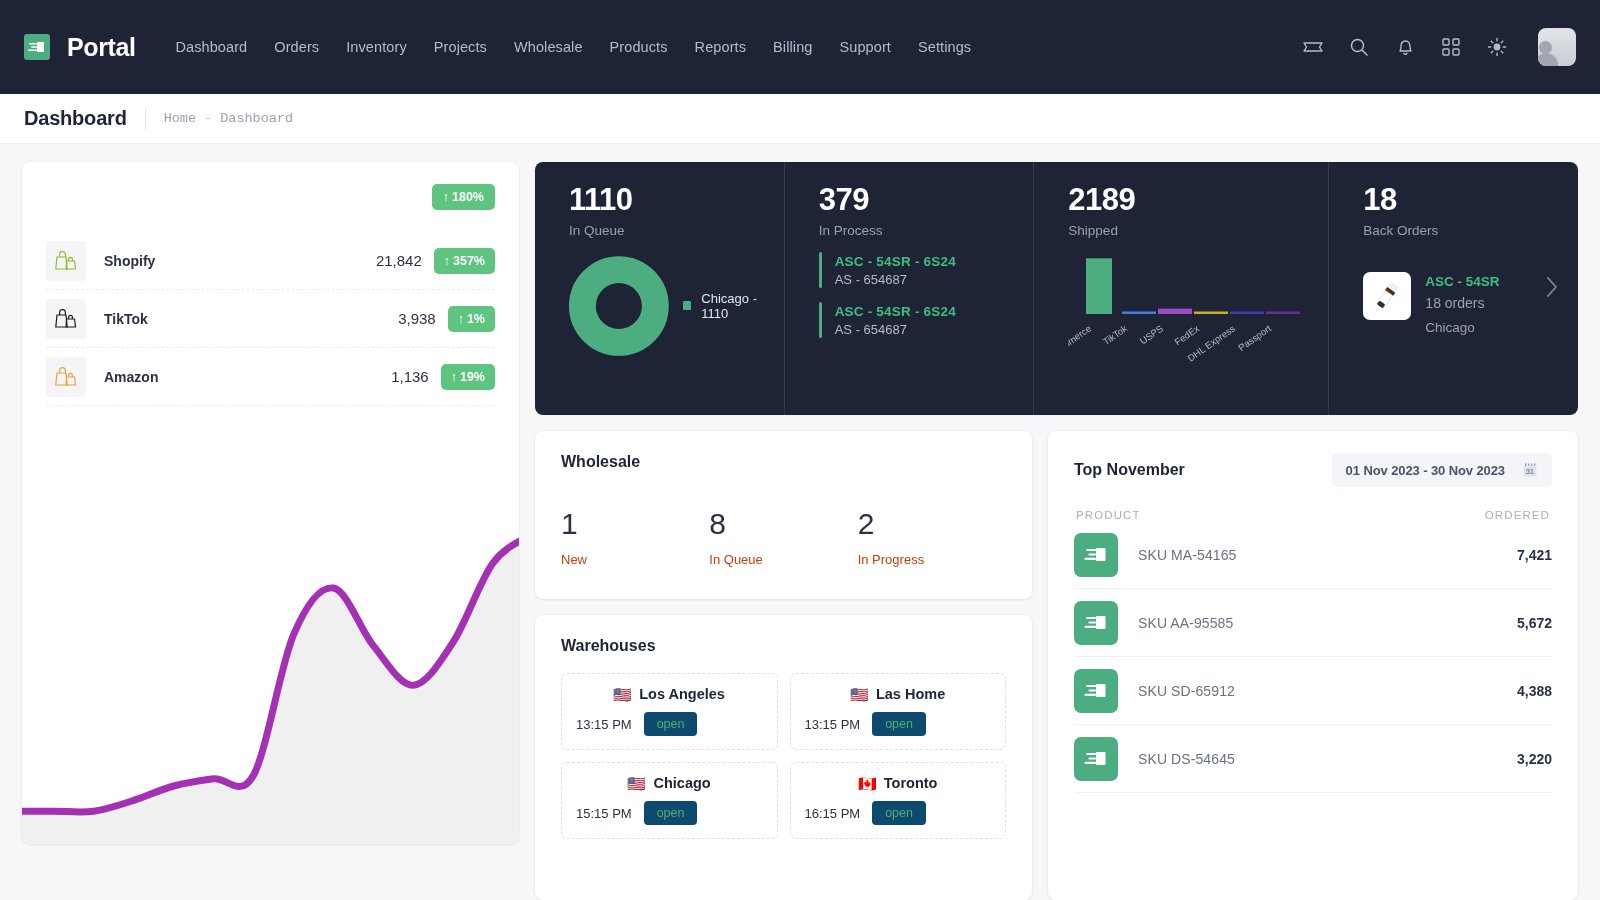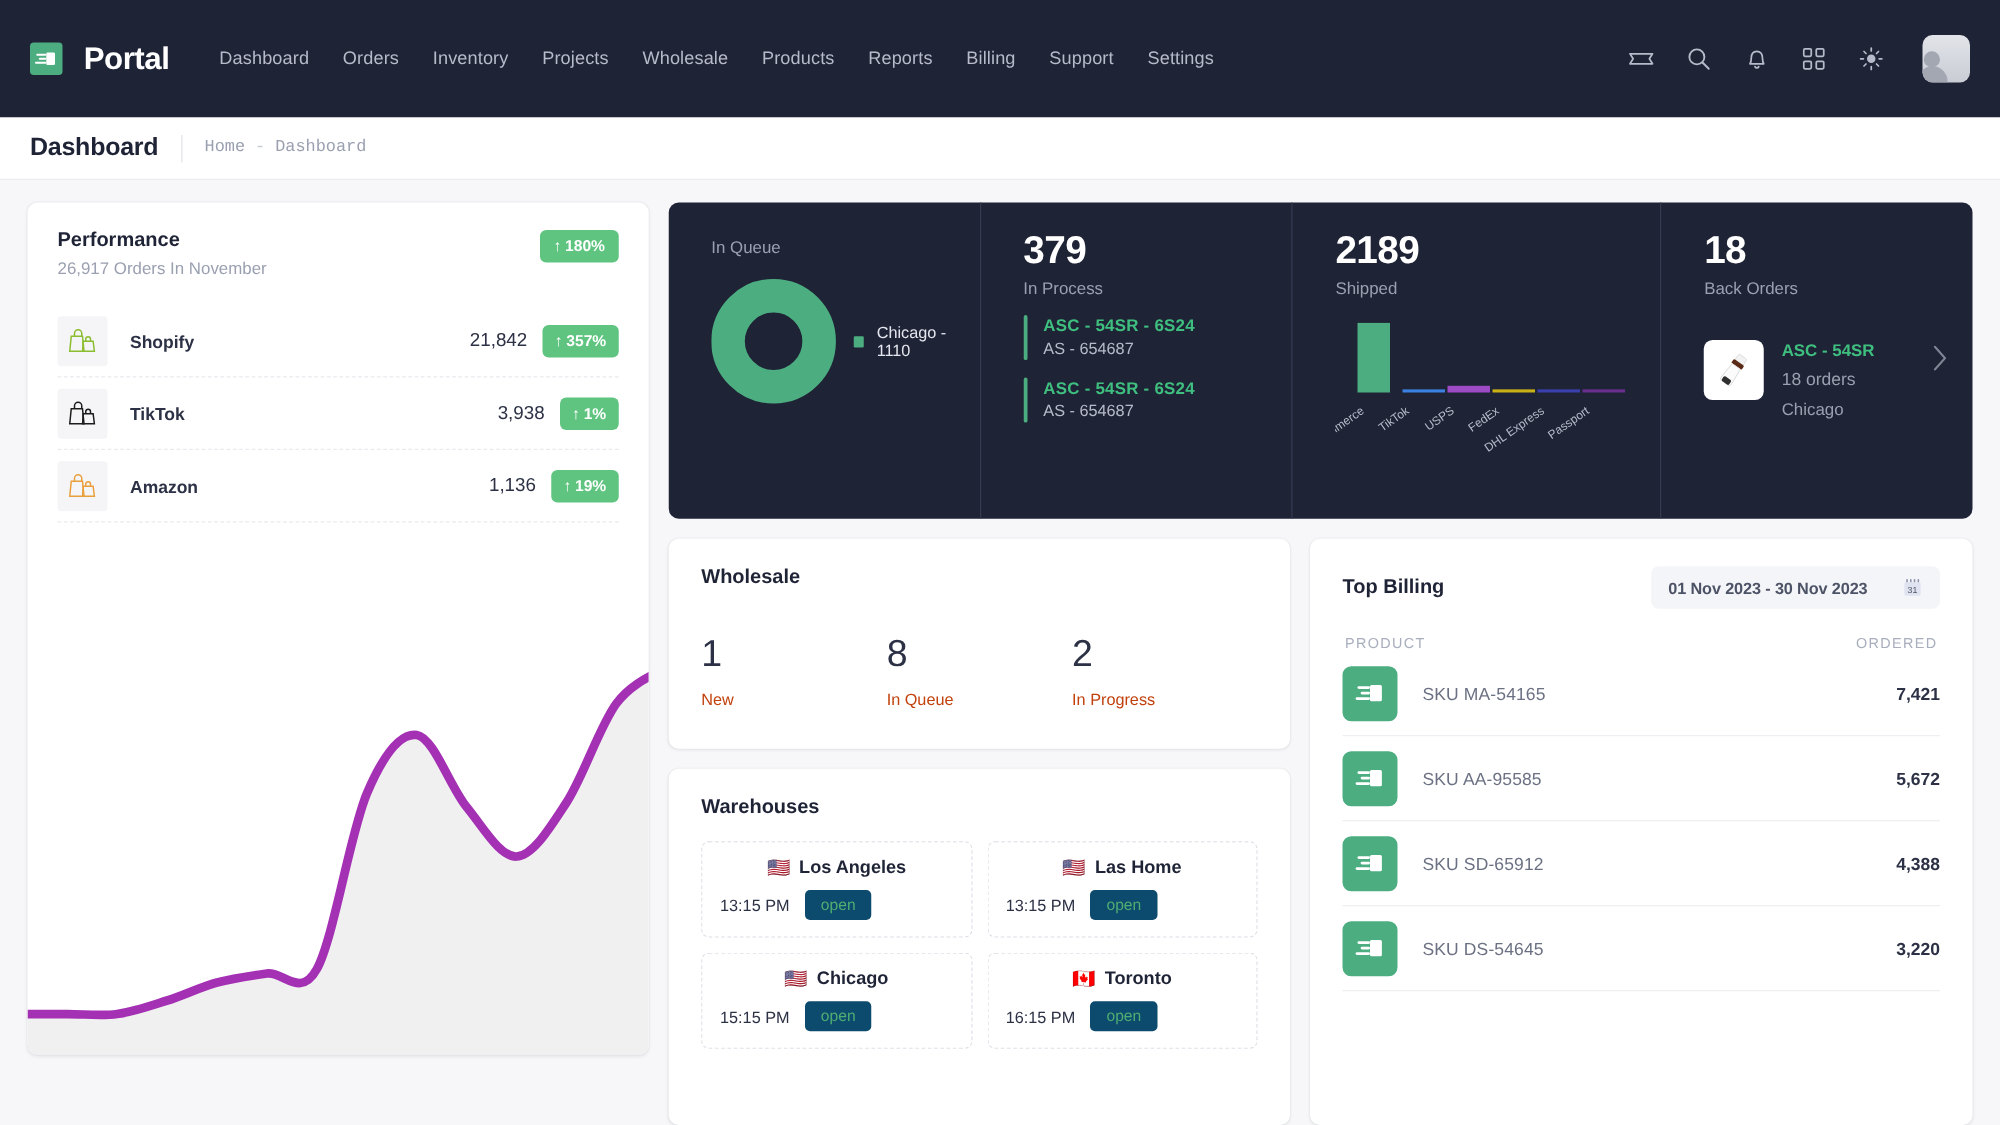--- a/index.html
+++ b/index.html
@@ -160,21 +160,21 @@
   .wh-open {
     background: #0c4a6e; color: #4fae71; font-size: 12.5px;
     padding: 5px 13px; border-radius: 4px;
   }
 
   
   .tp-card { padding: 22px 26px 0 26px; height: 100%; }
   .tp-head { display: flex; align-items: center; }
   .daterange {
     margin-left: auto; background: #f4f5f8; border-radius: 6px;
-    padding: 9px 14px; display: flex; align-items: center; gap: 28px; cursor: pointer;
+    padding: 9px 14px; display: flex; align-items: center; gap: 17px; cursor: pointer;
   }
   .daterange-txt { font-size: 13px; color: #4d5366; font-weight: bold; letter-spacing: -.1px; }
   .cal-ico { position: relative; width: 16px; height: 16px; }
 
   .tp-colhead { display: flex; margin-top: 22px; padding: 0 2px 0 2px; }
   .tp-colhead span { font-size: 11.5px; color: #a9aebd; letter-spacing: 1.1px; }
   .tp-colhead .right { margin-left: auto; }
   .tp-row {
     display: flex; align-items: center; height: 68px; border-bottom: 1px solid #eeeef3;
   }
@@ -262,24 +262,20 @@
   <span class="crumb">Home</span>
   <span class="crumb dim">-</span>
   <span class="crumb">Dashboard</span>
 </div>
 
 <div class="main">
 
   <div class="col-left">
     <div class="card perf-card">
       <div class="perf-head">
-        <div>
-          <div class="perf-title">Performance</div>
-          <div class="perf-sub">26,917 Orders In November</div>
-        </div>
         <span class="badge">
           <span>↑</span>
           <span>180%</span>
         </span>
       </div>
 
       <div class="perf-list">
         <div class="perf-row">
           <span class="bagicon">
             <svg width="26" height="26" viewBox="0 0 26 26" fill="none" stroke="#8bbd2e" stroke-width="1.2">
@@ -339,20 +335,21 @@
         </svg>
       </div>
     </div>
   </div>
 
   <div class="col-right">
 
     <div class="dark-panel">
 
       <div class="dp-cell">
+        <div class="dp-num">1110</div>
         <div class="dp-label">In Queue</div>
         <div class="donut-row">
           <svg width="104" height="104" viewBox="0 0 104 104">
             <circle cx="52" cy="52" r="38" fill="none" stroke="#4cae80" stroke-width="28"></circle>
           </svg>
           <span class="legend-item">
             <span class="legend-sq"></span>
             <span class="legend-txt">Chicago - 1110</span>
           </span>
         </div>
@@ -501,21 +498,21 @@
               </div>
             </div>
 
           </div>
         </div>
       </div>
 
       <div class="lower-right">
         <div class="card tp-card">
           <div class="tp-head">
-            <span class="sec-title">Top Billing</span>
+            <span class="sec-title">Top November</span>
             <span class="daterange">
               <span class="daterange-txt">01 Nov 2023 - 30 Nov 2023</span>
               <span class="cal-ico">
                 <svg width="16" height="16" viewBox="0 0 16 16">
                   <rect x="1.5" y="3.5" width="13" height="11" rx="1.5" fill="#dfe3f0"></rect>
                   <g fill="#8c93ad">
                     <rect x="3" y="1.2" width="1.3" height="2.6" rx=".6"></rect>
                     <rect x="6" y="1.2" width="1.3" height="2.6" rx=".6"></rect>
                     <rect x="9" y="1.2" width="1.3" height="2.6" rx=".6"></rect>
                     <rect x="12" y="1.2" width="1.3" height="2.6" rx=".6"></rect>

